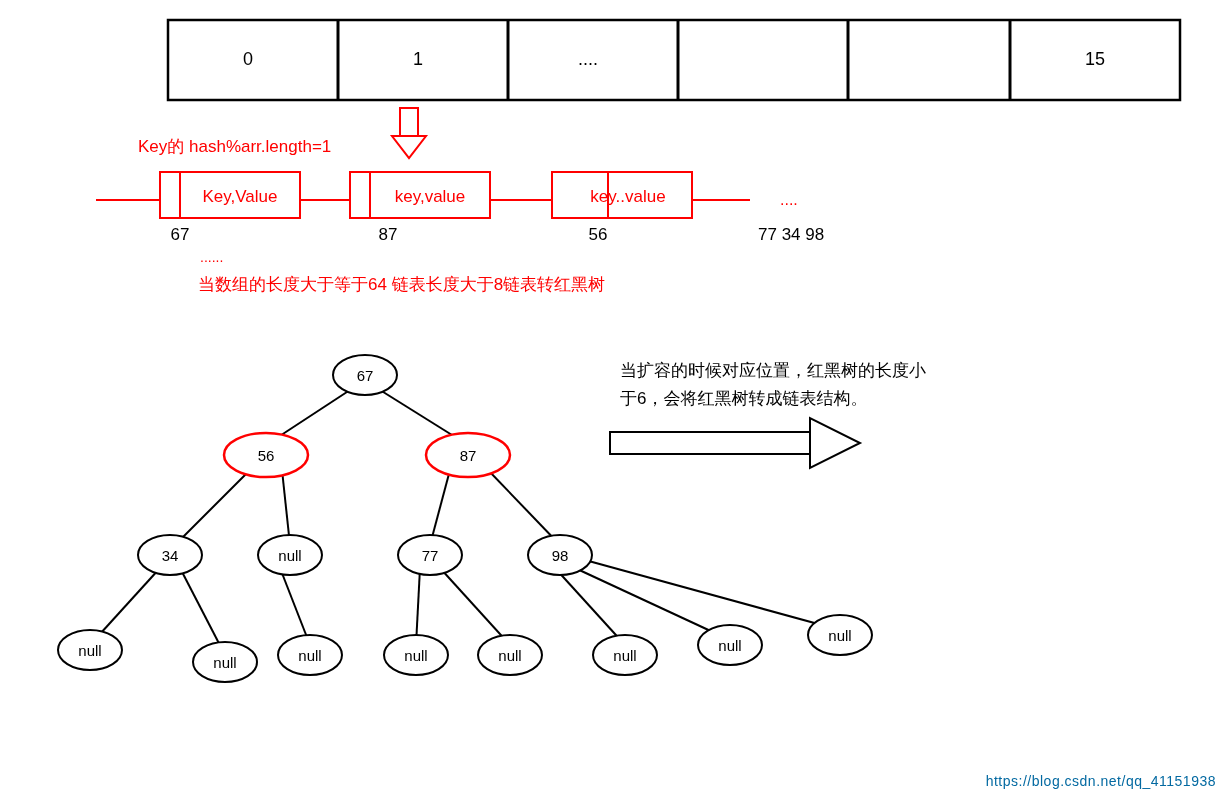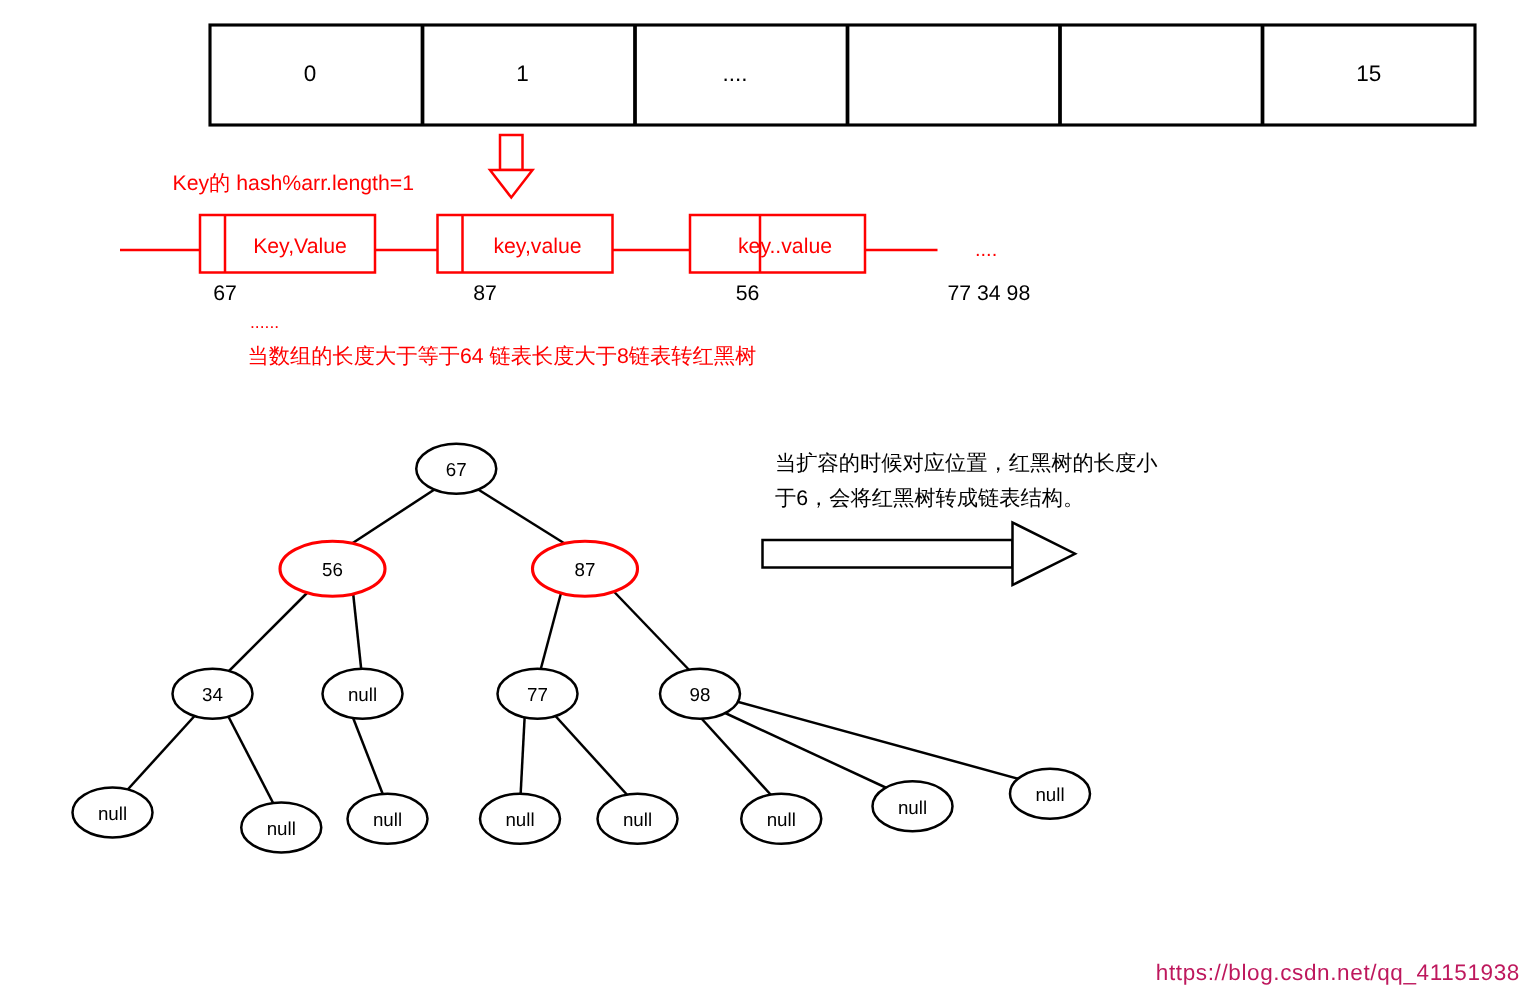--- a/index.html
+++ b/index.html
@@ -11,22 +11,22 @@
     background: #fff;
     position: relative;
     overflow: hidden;
   }
   svg { display: block; }
   text { font-family: "Microsoft YaHei", Arial, sans-serif; }
   .watermark {
     position: absolute;
     right: 12px;
     bottom: 8px;
-    color: #be185d;
-    font-size: 18px;
+    color: #0369a1;
+    font-size: 14px;
     letter-spacing: 0.5px;
   }
 </style>
 </head>
 <body>
 
 <svg width="1228" height="797" viewBox="0 0 1228 797">
 
   <g>
     <rect x="168" y="20" width="1012" height="80" fill="none" stroke="#000" stroke-width="2.5"></rect>

